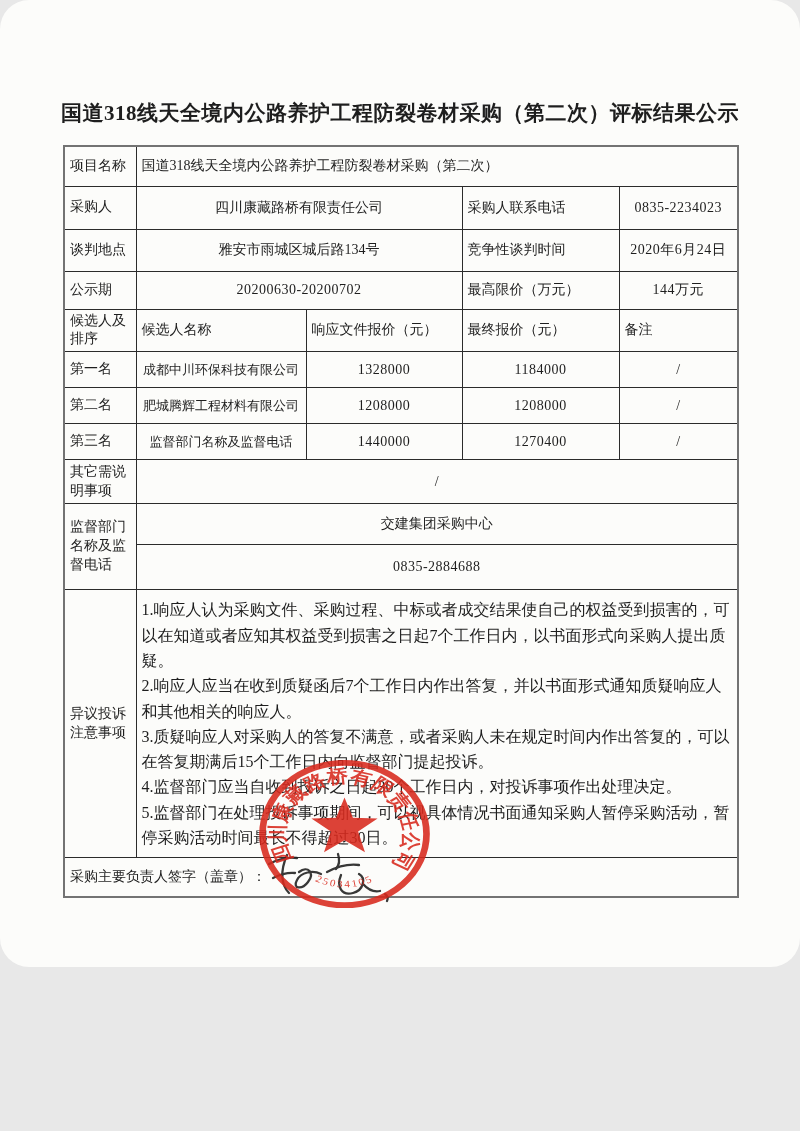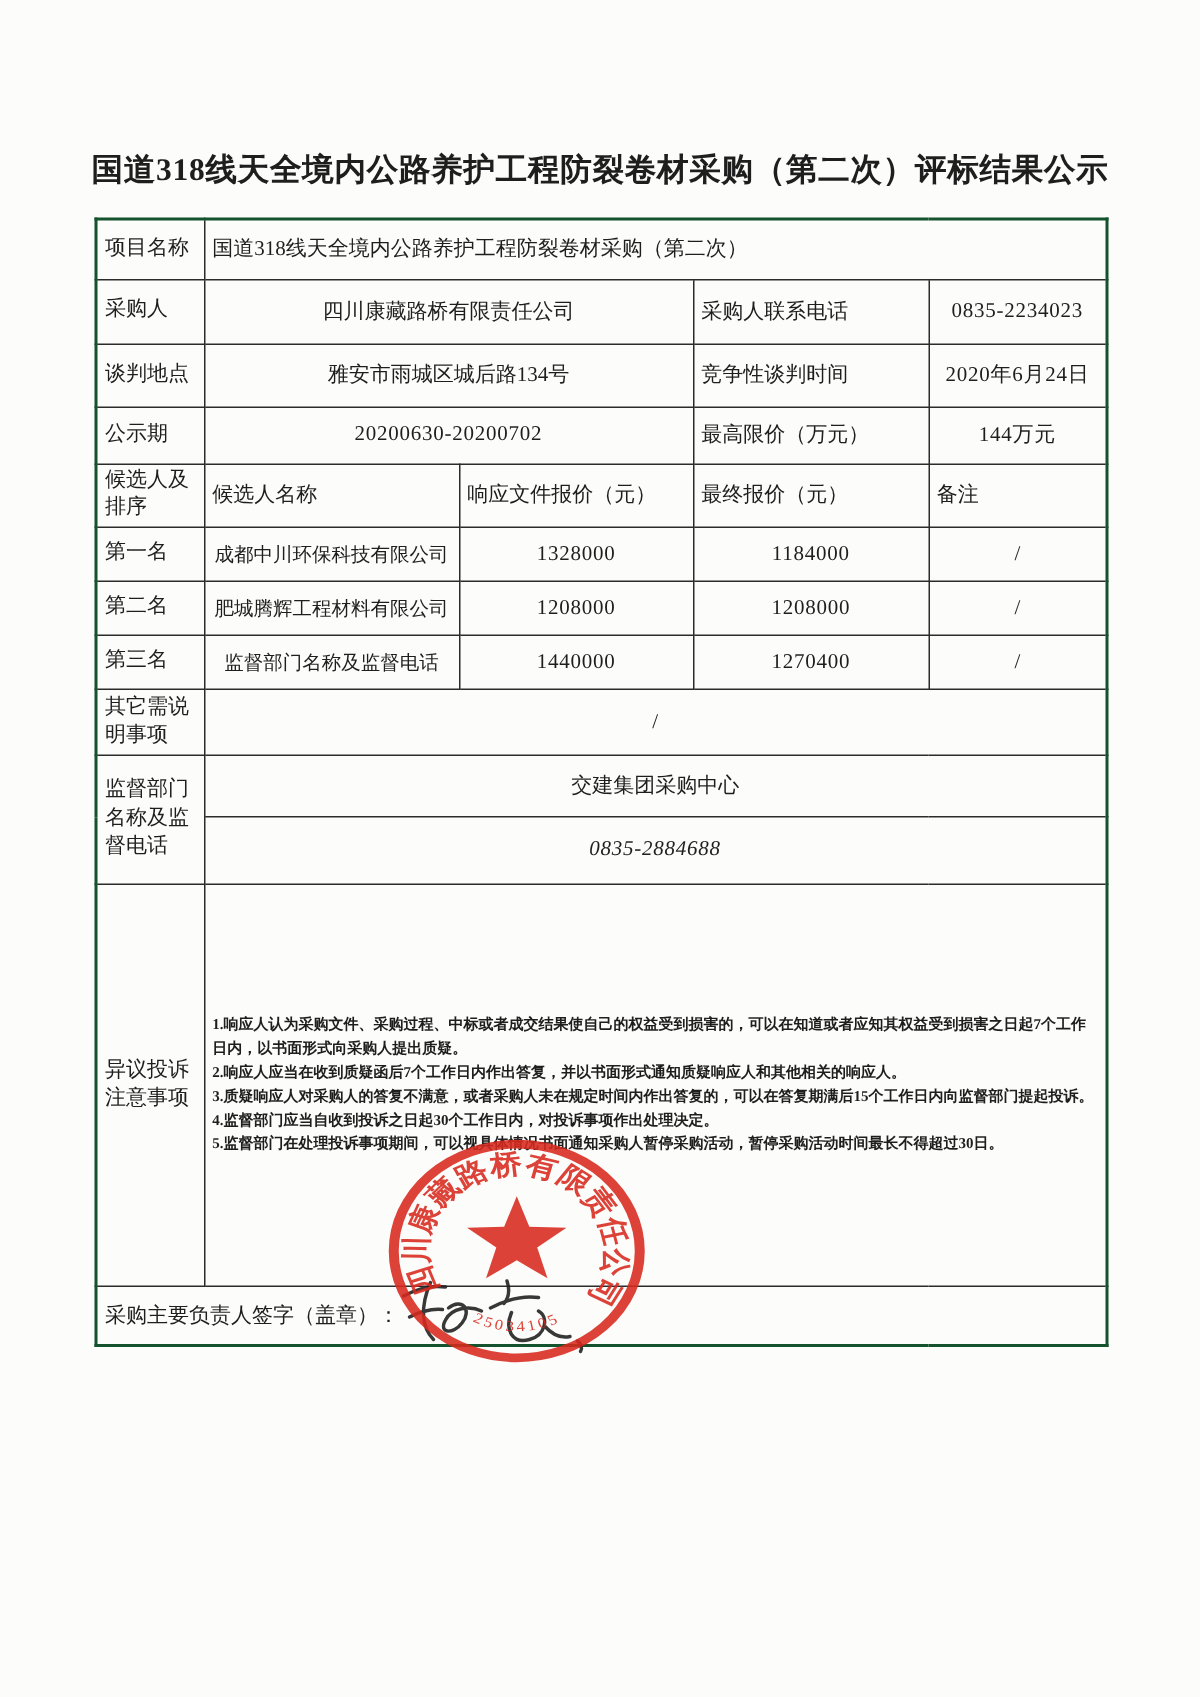--- a/index.html
+++ b/index.html
@@ -1,56 +1,57 @@
 <!DOCTYPE html>
 <html><head>
 <meta charset="utf-8">
 <style>
   html,body{margin:0;padding:0;}
   body{background:#e8e8e8;}
   .page{
     position:relative;
-    width:800px;height:1131px;
+    width:800px;height:967px;
     margin:0 auto;
     background:#fcfcfa;
     font-family:"Liberation Serif","DejaVu Serif",serif;
     color:#1e1e1e;
     overflow:hidden;
+    border-radius:29px;
   }
   .doc-title{
     position:absolute;top:99px;left:0;right:0;
     text-align:center;
     font-size:21px;font-weight:bold;letter-spacing:0.5px;
   }
   table.results{
     position:absolute;top:145px;left:63px;
     width:674px;
     border-collapse:collapse;
     table-layout:fixed;
-    border:2px solid #14532d;
+    border:2px solid #737373;
   }
   table.results td{
     border:1.5px solid #2b2b2b;
     font-size:14px;
     padding:2px 5px;
     vertical-align:middle;
     overflow:hidden;
   }
   td.lab{text-align:left;line-height:1.35;}
   td.cen{text-align:center;}
   td.left{text-align:left;padding-left:9px;}
   td.hlab{text-align:left;font-size:15px;}
   td.num{text-align:center;font-size:14px;letter-spacing:0.5px;}
   tr.r1{height:40px;}  tr.r2{height:43px;}  tr.r3{height:42px;}
   tr.r4{height:38px;}  tr.r5{height:39px;}
   tr.rc{height:36px;}
-  tr.r9{height:44px;}  tr.r10a{height:41px;} tr.r10b{height:45px;font-style:italic;}
+  tr.r9{height:44px;}  tr.r10a{height:41px;} tr.r10b{height:45px;}
   tr.r12{height:268px;} tr.r13{height:39px;}
   td.notice-cell{padding:8px 9px;vertical-align:middle;}
-  .nitem{font-size:10px;line-height:1.58;text-align:left;font-weight:bold;}
+  .nitem{font-size:16px;line-height:1.58;text-align:left;}
   td.sign-cell{font-size:15px;text-align:left;padding-left:9px;}
   .seal-svg{position:absolute;left:242px;top:745px;opacity:0.88;pointer-events:none;}
   .sig-svg{position:absolute;left:263px;top:848px;pointer-events:none;}
 </style>
 </head>
 <body>
 
 <div class="page">
 
   <div class="doc-title">国道318线天全境内公路养护工程防裂卷材采购（第二次）评标结果公示</div>

